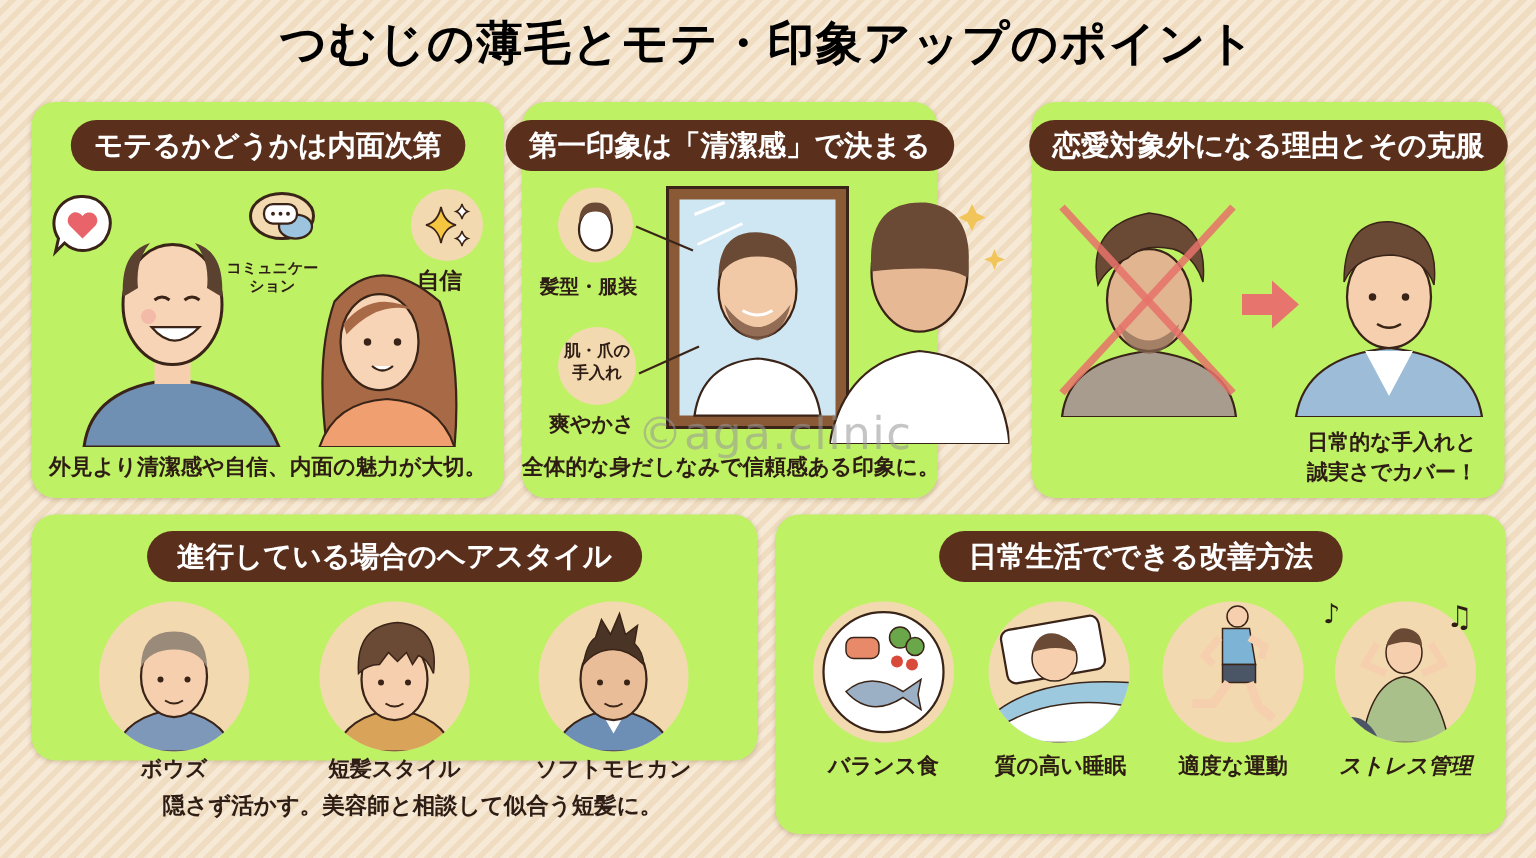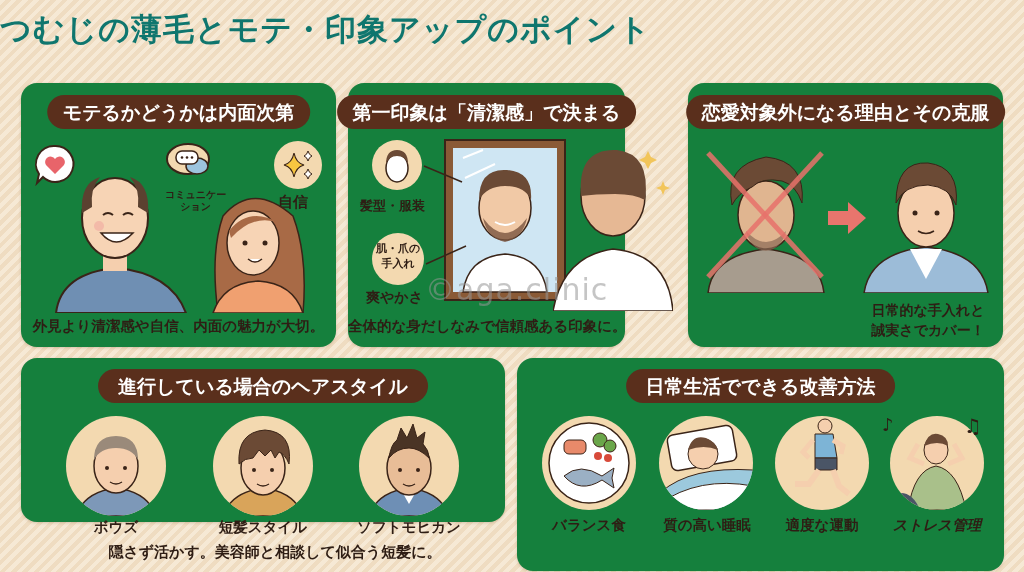--- a/index.html
+++ b/index.html
@@ -6,27 +6,26 @@
   html, body { width: 1024px; height: 572px; overflow: hidden; }
   body {
     font-family: "DejaVu Sans", "Liberation Sans", sans-serif;
     background-color: #f4e4cc;
     background-image: repeating-linear-gradient(135deg, #f6e9d5 0 4px, #efdcc1 4px 8px);
     position: relative;
     color: #3a2418;
   }
   .title {
     position: absolute; left: 0; top: 6px; width: 1024px; height: 46px;
-    font-size: 31px; font-weight: bold; color: #0f766e;
+    text-align: center; font-size: 31px; font-weight: bold; color: #000000;
     letter-spacing: 1px; line-height: 46px;
   }
   .panel {
-    position: absolute; background: #15803d; border-radius: 16px;
+    position: absolute; background: #bef264; border-radius: 16px;
     box-shadow: 0 1px 3px rgba(120,80,40,0.25);
-    margin-top: 15px;
   }
   .pill {
     position: absolute; left: 50%; transform: translateX(-50%);
     background: #5a2f1c; color: #fff; border-radius: 20px;
     font-weight: bold; white-space: nowrap; text-align: center;
   }
   .p-top .pill { top: 12px; height: 34px; line-height: 34px; font-size: 19px; padding: 0 16px; }
   .p-bot .pill { top: 11px; height: 34px; line-height: 34px; font-size: 19px; padding: 0 20px; }
   .caption {
     position: absolute; left: 0; width: 100%; text-align: center;
@@ -58,21 +57,21 @@
   <div style="position:absolute; left:143px; top:58px;">
     <svg width="52" height="42" viewBox="0 0 52 42">
         <ellipse cx="24" cy="18" rx="21" ry="15" fill="#f3d9b0" stroke="#3a2418" stroke-width="2"></ellipse>
         <ellipse cx="33" cy="25" rx="11" ry="8" fill="#9cc4de" stroke="#3a2418" stroke-width="1.5"></ellipse>
         <rect x="12" y="10" width="22" height="13" rx="6" fill="#fff" stroke="#3a2418" stroke-width="1.5"></rect>
         <circle cx="18" cy="16.5" r="1.3" fill="#3a2418"></circle>
         <circle cx="23" cy="16.5" r="1.3" fill="#3a2418"></circle>
         <circle cx="28" cy="16.5" r="1.3" fill="#3a2418"></circle>
       </svg>
   </div>
-  <div class="lbl" style="left:144px; top:106px; font-size:10px; line-height:12px; white-space:pre;">コミュニケー
+  <div class="lbl" style="left:130px; top:106px; font-size:10px; line-height:12px; white-space:pre;">コミュニケー
 ション</div>
 
   <div class="circle" style="left:253px; top:58px; width:48px; height:48px;">
     <svg width="48" height="48" viewBox="0 0 48 48">
         <path d="M20 12 q2 10 10 12 q-8 2 -10 12 q-2 -10 -10 -12 q8 -2 10 -12z" fill="#f7c640" stroke="#3a2418" stroke-width="1.2"></path>
         <path d="M34 10 q1 4 4 5 q-3 1 -4 5 q-1 -4 -4 -5 q3 -1 4 -5z" fill="#fff" stroke="#3a2418"></path>
         <path d="M34 28 q1 4 4 5 q-3 1 -4 5 q-1 -4 -4 -5 q3 -1 4 -5z" fill="#fff" stroke="#3a2418"></path>
       </svg>
   </div>
   <div class="lbl" style="left:257px; top:110px; font-size:15px;">自信</div>

